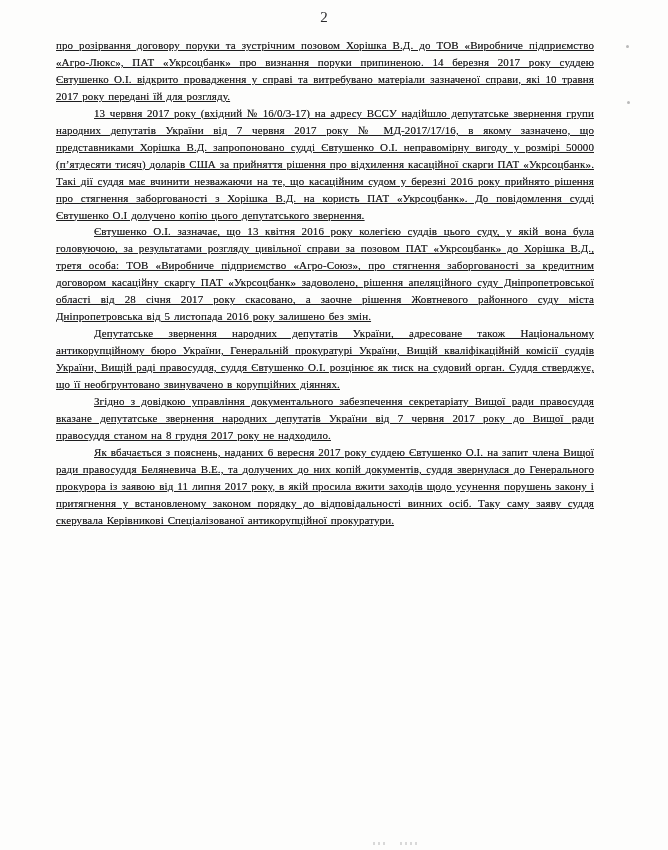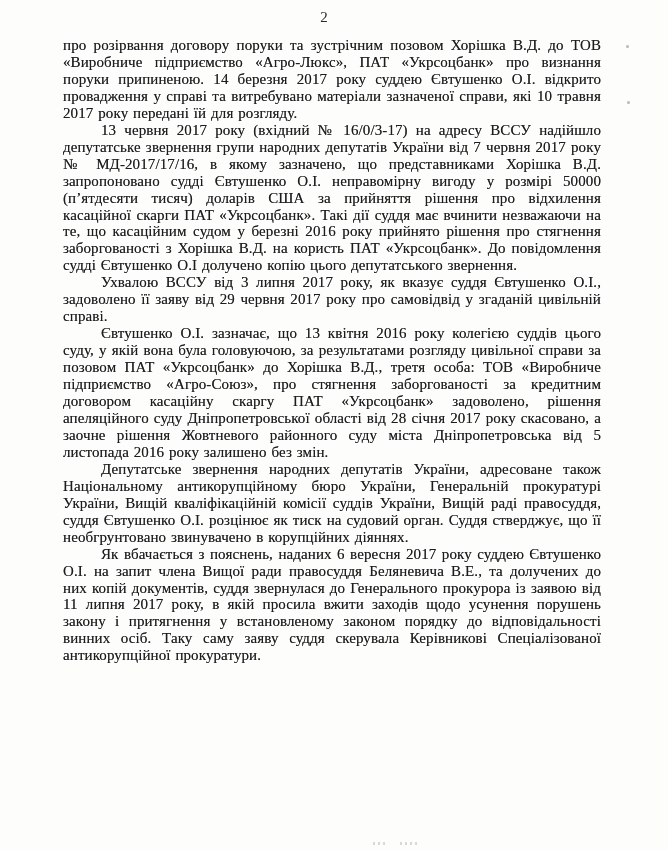--- a/index.html
+++ b/index.html
@@ -21,28 +21,29 @@
     top: 9px;
     left: 64px;
     width: 520px;
     text-align: center;
     font-size: 15px;
     color: #2a2a2c;
   }
   .text-block {
     position: absolute;
     top: 37px;
-    left: 63px;
+    left: 56px;
     width: 538px;
-    font-size: 15px;
+    font-size: 11px;
     line-height: 16.95px;
     text-align: justify;
     letter-spacing: 0.1px;
     word-spacing: 1px;
     text-shadow: 0 0 0.35px rgba(20, 20, 22, 0.6);
+    text-decoration: underline;
   }
   .para {
     margin: 0;
     text-indent: 38px;
   }
   .para.no-indent {
     text-indent: 0;
   }
   .speck {
     position: absolute;
@@ -64,23 +65,23 @@
 </head>
 <body>
 
 <div class="sheet">
 
   <div class="page-number">2</div>
 
   <div class="text-block">
     <p class="para no-indent">про розірвання договору поруки та зустрічним позовом Хорішка В.Д. до ТОВ «Виробниче підприємство «Агро-Люкс», ПАТ «Укрсоцбанк» про визнання поруки припиненою. 14 березня 2017 року суддею Євтушенко О.І. відкрито провадження у справі та витребувано матеріали зазначеної справи, які 10 травня 2017 року передані їй для розгляду.</p>
     <p class="para">13 червня 2017 року (вхідний № 16/0/3-17) на адресу ВССУ надійшло депутатське звернення групи народних депутатів України від 7 червня 2017 року № МД-2017/17/16, в якому зазначено, що представниками Хорішка В.Д. запропоновано судді Євтушенко О.І. неправомірну вигоду у розмірі 50000 (п’ятдесяти тисяч) доларів США за прийняття рішення про відхилення касаційної скарги ПАТ «Укрсоцбанк». Такі дії суддя має вчинити незважаючи на те, що касаційним судом у березні 2016 року прийнято рішення про стягнення заборгованості з Хорішка В.Д. на користь ПАТ «Укрсоцбанк». До повідомлення судді Євтушенко О.І долучено копію цього депутатського звернення.</p>
-    <p class="para">Ухвалою ВССУ від 3 липня 2017 року, як вказує суддя Євтушенко О.І., задоволено її заяву від 29 червня 2017 року про самовідвід у згаданій цивільній справі.</p>
     <p class="para">Євтушенко О.І. зазначає, що 13 квітня 2016 року колегією суддів цього суду, у якій вона була головуючою, за результатами розгляду цивільної справи за позовом ПАТ «Укрсоцбанк» до Хорішка В.Д., третя особа: ТОВ «Виробниче підприємство «Агро-Союз», про стягнення заборгованості за кредитним договором касаційну скаргу ПАТ «Укрсоцбанк» задоволено, рішення апеляційного суду Дніпропетровської області від 28 січня 2017 року скасовано, а заочне рішення Жовтневого районного суду міста Дніпропетровська від 5 листопада 2016 року залишено без змін.</p>
     <p class="para">Депутатське звернення народних депутатів України, адресоване також Національному антикорупційному бюро України, Генеральній прокуратурі України, Вищій кваліфікаційній комісії суддів України, Вищій раді правосуддя, суддя Євтушенко О.І. розцінює як тиск на судовий орган. Суддя стверджує, що її необгрунтовано звинувачено в корупційних діяннях.</p>
+    <p class="para">Згідно з довідкою управління документального забезпечення секретаріату Вищої ради правосуддя вказане депутатське звернення народних депутатів України від 7 червня 2017 року до Вищої ради правосуддя станом на 8 грудня 2017 року не надходило.</p>
     <p class="para">Як вбачається з пояснень, наданих 6 вересня 2017 року суддею Євтушенко О.І. на запит члена Вищої ради правосуддя Беляневича В.Е., та долучених до них копій документів, суддя звернулася до Генерального прокурора із заявою від 11 липня 2017 року, в якій просила вжити заходів щодо усунення порушень закону і притягнення у встановленому законом порядку до відповідальності винних осіб. Таку саму заяву суддя скерувала Керівникові Спеціалізованої антикорупційної прокуратури.</p>
   </div>
 
   <div class="speck s1"></div>
   <div class="speck s2"></div>
   <div class="smudge m1"></div>
   <div class="smudge m2"></div>
 
 </div>
 

